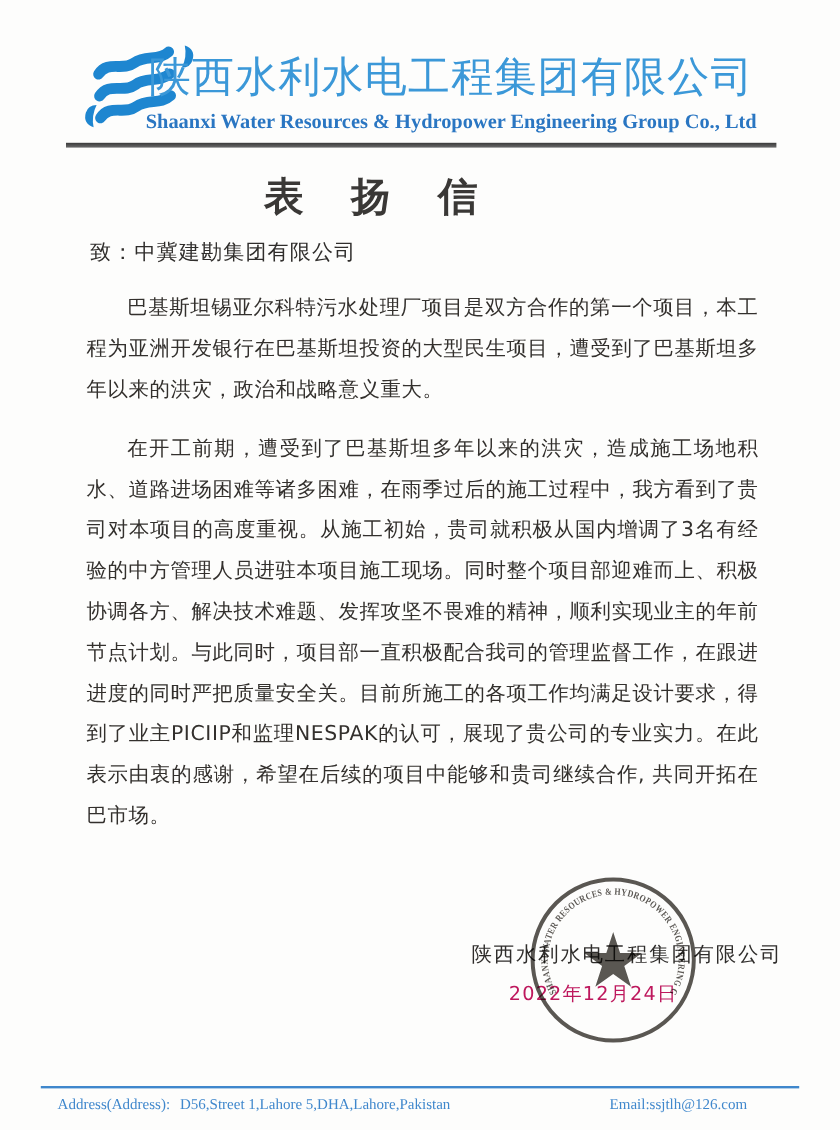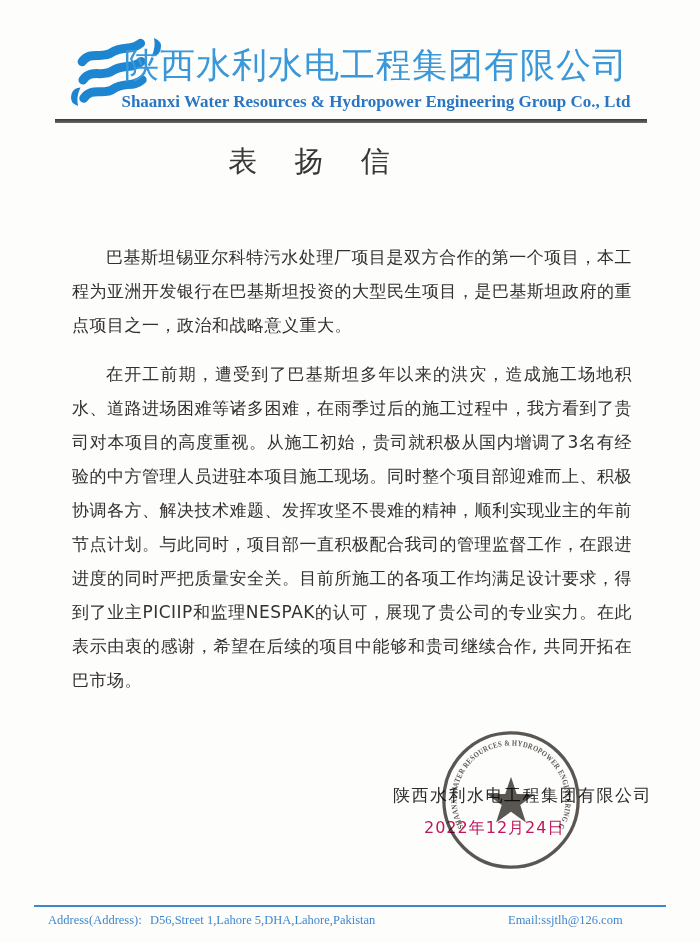--- a/index.html
+++ b/index.html
@@ -24,21 +24,21 @@
     margin-top:4px;font-family:"Liberation Serif","DejaVu Serif",serif;
     font-weight:bold;font-size:17px;color:#2a76c2;white-space:nowrap;
   }
   .head-rule{
     position:absolute;left:55px;top:119px;width:592px;height:4px;
     background:linear-gradient(#3a3a3a,#6b6b6b);
   }
   
   .title{
     position:absolute;left:0;top:142px;width:620px;text-align:center;
-    font-size:29px;font-weight:normal;color:#3a3836;word-spacing:24px;letter-spacing:2px;
+    font-size:33px;font-weight:bold;color:#3a3836;word-spacing:24px;letter-spacing:2px;
   }
   .recipient{position:absolute;left:75px;top:198px;font-size:17.5px;font-weight:500;letter-spacing:1px;}
   .body-text{position:absolute;left:72px;top:240px;width:560px;}
   .body-text p{
     margin:0 0 15px 0;font-size:17px;line-height:34px;
     text-align:justify;text-indent:2em;letter-spacing:.5px;color:#33302d;
   }
   .closing{margin-top:19px !important;}
   
   .sig-company{
@@ -85,23 +85,24 @@
     </svg>
   </div>
 
   <div class="head-text">
     <div class="company-cn">陕西水利水电工程集团有限公司</div>
     <div class="company-en">Shaanxi Water Resources &amp; Hydropower Engineering Group Co., Ltd</div>
   </div>
   <div class="head-rule"></div>
 
   <div class="title">表 扬 信</div>
+  <div class="recipient">致：中冀建勘集团有限公司</div>
 
   <div class="body-text">
-    <p>巴基斯坦锡亚尔科特污水处理厂项目是双方合作的第一个项目，本工程为亚洲开发银行在巴基斯坦投资的大型民生项目，是巴基斯坦政府的重点项目之一，政治和战略意义重大。</p>
+    <p>巴基斯坦锡亚尔科特污水处理厂项目是双方合作的第一个项目，本工程为亚洲开发银行在巴基斯坦投资的大型民生项目，遭受到了巴基斯坦多年以来的洪灾，政治和战略意义重大。</p>
     <p>在开工前期，遭受到了巴基斯坦多年以来的洪灾，造成施工场地积水、道路进场困难等诸多困难，在雨季过后的施工过程中，我方看到了贵司对本项目的高度重视。从施工初始，贵司就积极从国内增调了3名有经验的中方管理人员进驻本项目施工现场。同时整个项目部迎难而上、积极协调各方、解决技术难题、发挥攻坚不畏难的精神，顺利实现业主的年前节点计划。与此同时，项目部一直积极配合我司的管理监督工作，在跟进进度的同时严把质量安全关。目前所施工的各项工作均满足设计要求，得到了业主PICIIP和监理NESPAK的认可，展现了贵公司的专业实力。在此表示由衷的感谢，希望在后续的项目中能够和贵司继续合作, 共同开拓在巴市场。</p>
   </div>
 
   <div class="sig-company">陕西水利水电工程集团有限公司</div>
   <div class="sig-date">2022年12月24日</div>
 
   <div class="stamp">
     <svg viewBox="0 0 150 150" width="146" height="146">
       <circle cx="75" cy="75" r="69" fill="none" stroke="#3e3a35" stroke-width="3.4"></circle>
       <path id="stampArc" d="M 26.5 103 A 56 56 0 1 1 123.5 103" fill="none"></path>

